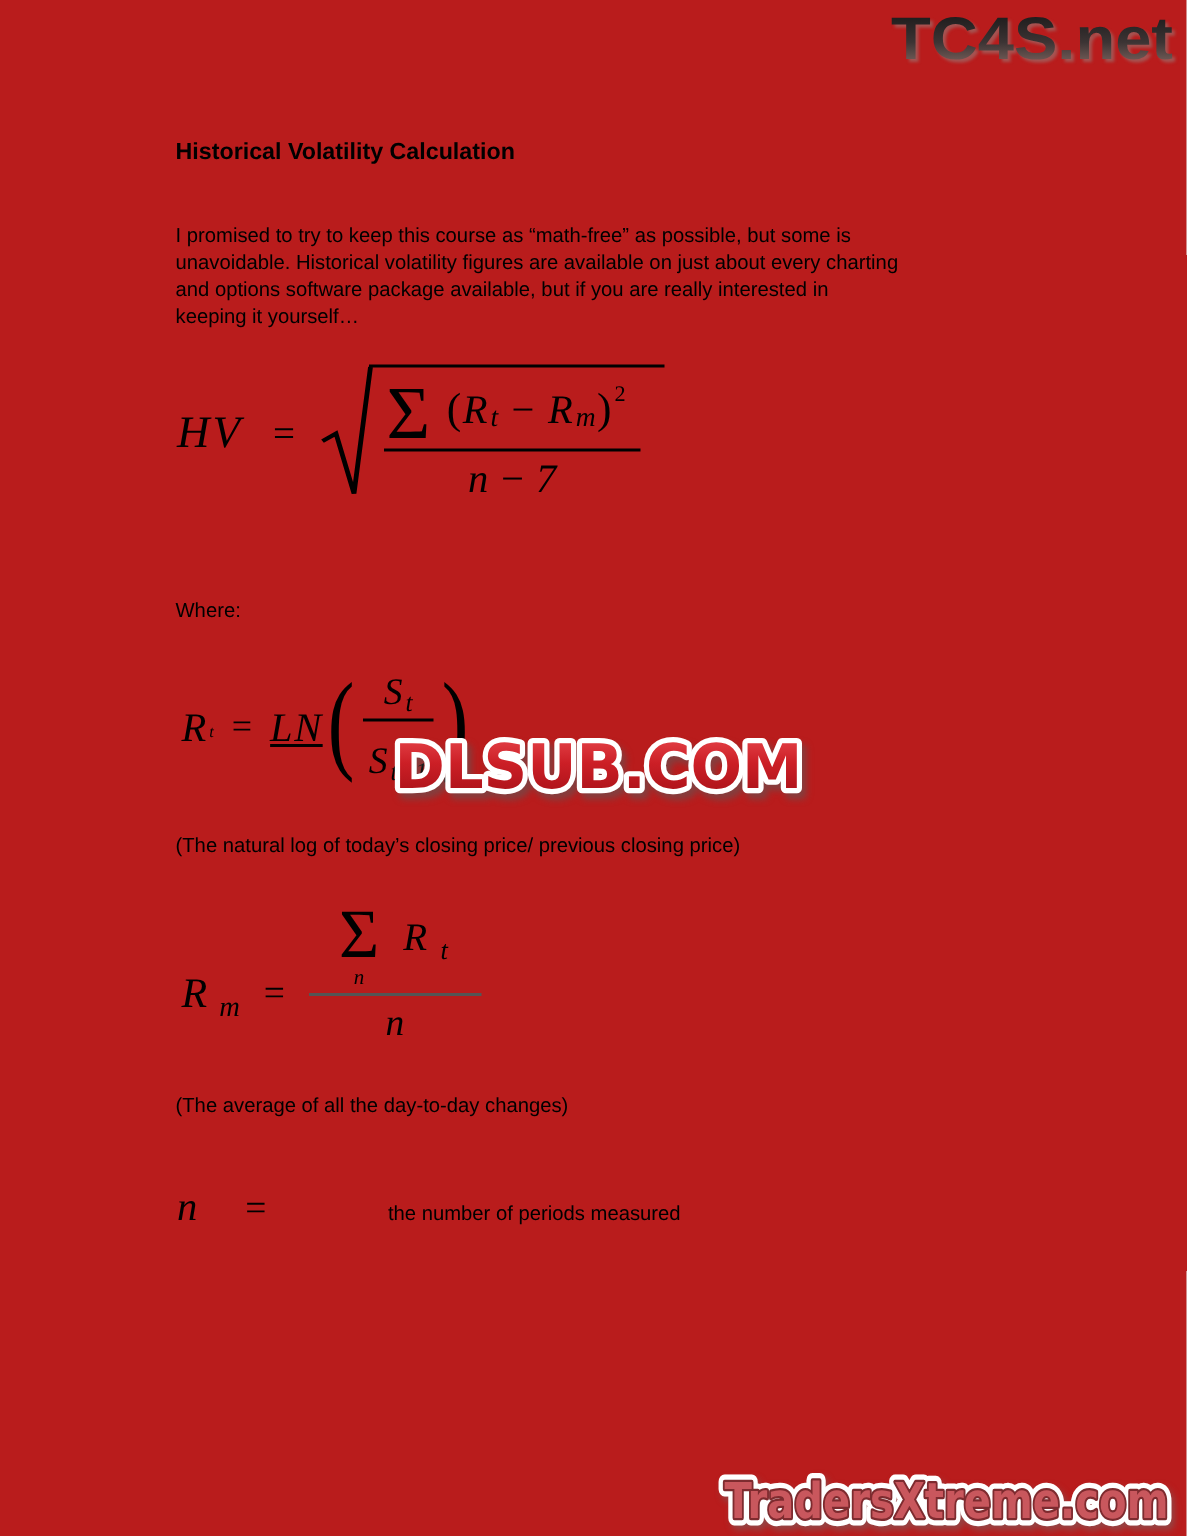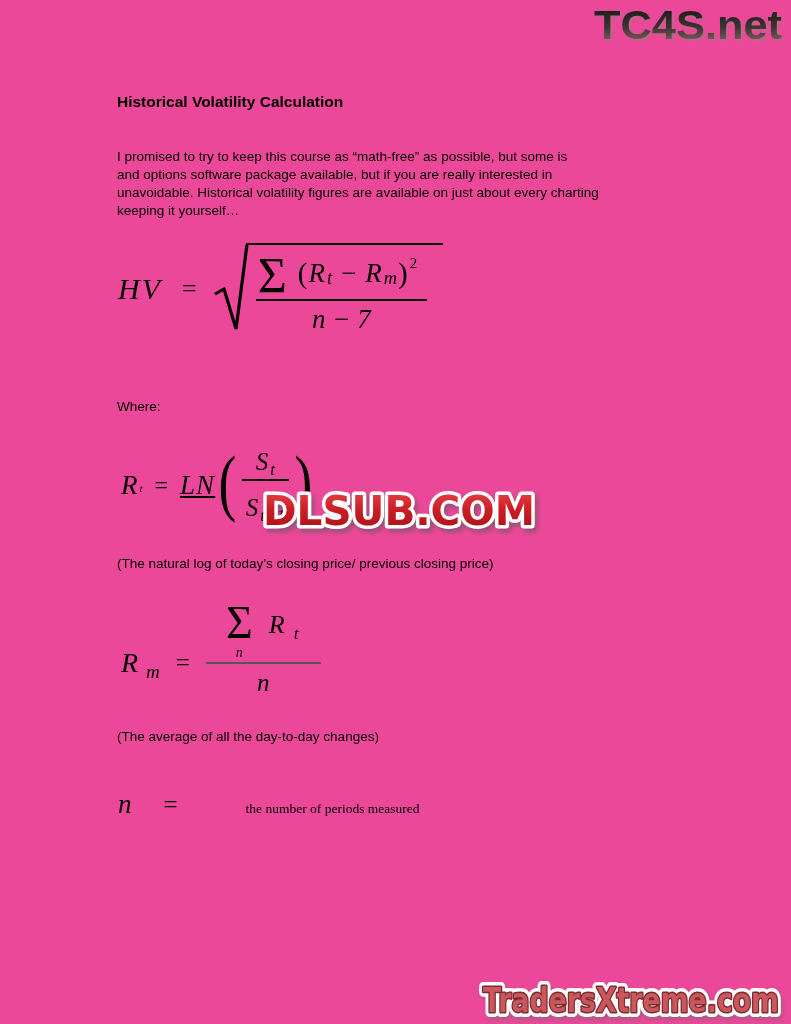--- a/index.html
+++ b/index.html
@@ -2,21 +2,21 @@
 <html><head>
 <meta charset="utf-8">
 <style>
   * { margin: 0; padding: 0; box-sizing: border-box; }
   html, body { background: #e8e8e8; }
   #page {
     position: relative;
     width: 791px;
     height: 1024px;
     margin: 0 auto;
-    background: #ec4899;
+    background: #b91c1c;
     overflow: hidden;
     font-family: "Liberation Sans", sans-serif;
     color: #000;
   }
 
   
   .wm-tc4s {
     position: absolute;
     top: 3px;
     right: 5px;
@@ -133,21 +133,21 @@
   
   .n-line {
     position: absolute;
     left: 118px;
     top: 789px;
     display: flex;
     align-items: baseline;
   }
   .n-line .n-sym  { font-family: "Liberation Serif", serif; font-style: italic; font-size: 27px; }
   .n-line .n-eq   { font-family: "Liberation Serif", serif; font-size: 25px; margin-left: 32px; }
-  .n-line .n-desc { font-family: Liberation Serif, serif; font-size: 13.5px; margin-left: 36px; padding-left: 32px; }
+  .n-line .n-desc { font-family: Liberation Sans, sans-serif; font-size: 13.5px; margin-left: 49px; padding-left: 32px; }
 
   
   .wm-dlsub {
     position: absolute;
     left: 255px;
     top: 481px;
     filter: drop-shadow(3px 4px 2px rgba(90,90,90,0.55));
   }
   .wm-dlsub text {
     font-family: "DejaVu Sans", sans-serif;
@@ -179,22 +179,22 @@
         <stop offset="1" stop-color="#8d6f68"></stop>
       </linearGradient>
     </defs>
     <text x="98" y="36" text-anchor="middle" font-size="40" textLength="188" lengthAdjust="spacingAndGlyphs" fill="url(#tcg)">TC4S.net</text>
   </svg>
 
   <div class="doc-title">Historical Volatility Calculation</div>
 
   <div class="intro">
     <div>I promised to try to keep this course as “math-free” as possible, but some is</div>
+    <div>unavoidable. Historical volatility figures are available on just about every charting</div>
     <div>and options software package available, but if you are really interested in</div>
-    <div>unavoidable. Historical volatility figures are available on just about every charting</div>
     <div>keeping it yourself…</div>
   </div>
 
   <div class="formula f-hv">
     <span class="lhs">HV</span>
     <span class="eq">=</span>
     <span class="sqrt">
       <svg class="radical" viewBox="0 0 36 108" preserveAspectRatio="none">
         <polyline points="2,60 11,54 23,101 34,2" fill="none" stroke="#000" stroke-width="3.2"></polyline>
       </svg>

